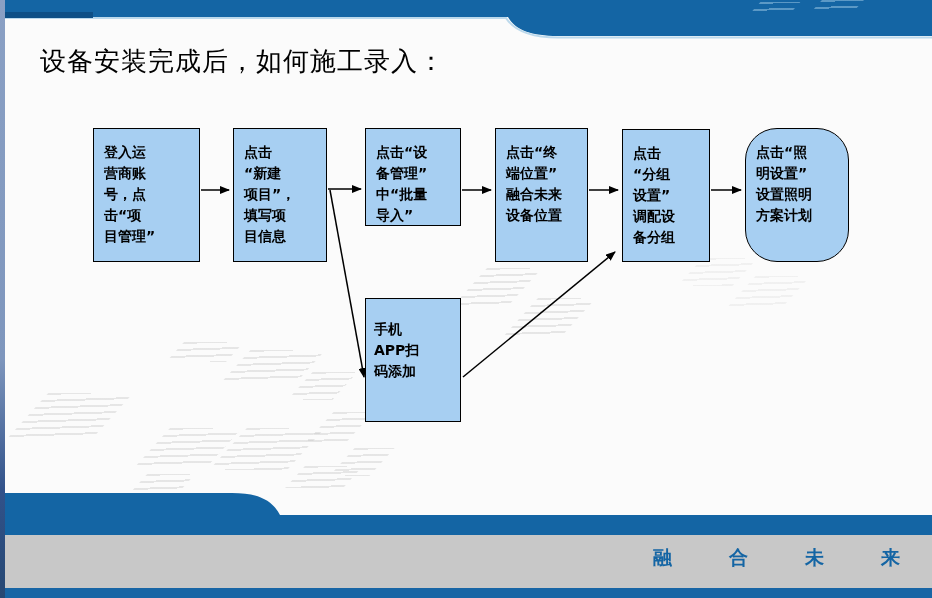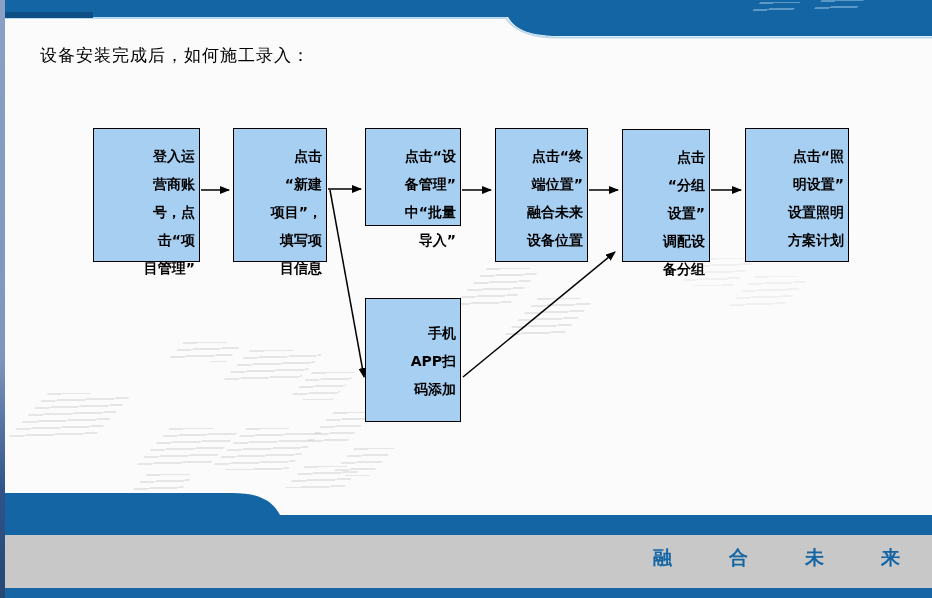--- a/index.html
+++ b/index.html
@@ -28,30 +28,30 @@
   }
   .layer-svg{position:absolute;left:0;top:0;}
   
   .left-strip{
     position:absolute;left:0;top:0;width:5px;height:598px;
     background:linear-gradient(to bottom,#8aa0c4 0%,var(--strip-light) 60%,#31528a 82%,var(--strip-dark) 100%);
   }
   .title{
     position:absolute;left:40px;top:44px;
     font-family:"DejaVu Serif","Liberation Serif",serif;
-    font-size:17px;color:#000;letter-spacing:1px;white-space:nowrap;
+    font-size:26px;color:#000;letter-spacing:1px;white-space:nowrap;
   }
   .box{
     position:absolute;box-sizing:border-box;
     background:var(--box-fill);border:1px solid #000;
   }
   .box-text{
     padding:13px 4px 0 10px;
     font-size:14px;font-weight:bold;color:#000;
-    line-height:28px;white-space:pre-line;text-align:right;
+    line-height:21px;white-space:pre-line;
   }
   .box-text.pad-deep{padding-top:20px;padding-left:8px;}
   .gray-band{
     position:absolute;left:0;top:535px;width:932px;height:53px;
     background:var(--gray-band);
   }
   .bottom-strip{
     position:absolute;left:0;top:588px;width:932px;height:10px;
     background:#1865a5;
   }
@@ -128,21 +128,21 @@
 融合未来
 设备位置</div>
   </div>
   <div class="box" style="left:622px;top:129px;width:88px;height:133px;">
     <div class="box-text">点击
 “分组
 设置”
 调配设
 备分组</div>
   </div>
-  <div class="box" style="left:745px;top:128px;width:104px;height:134px;">
+  <div class="box" style="left:745px;top:128px;width:104px;height:134px;border-radius:32px;">
     <div class="box-text">点击“照
 明设置”
 设置照明
 方案计划</div>
   </div>
   <div class="box" style="left:365px;top:298px;width:96px;height:124px;">
     <div class="box-text pad-deep">手机
 APP扫
 码添加</div>
   </div>

